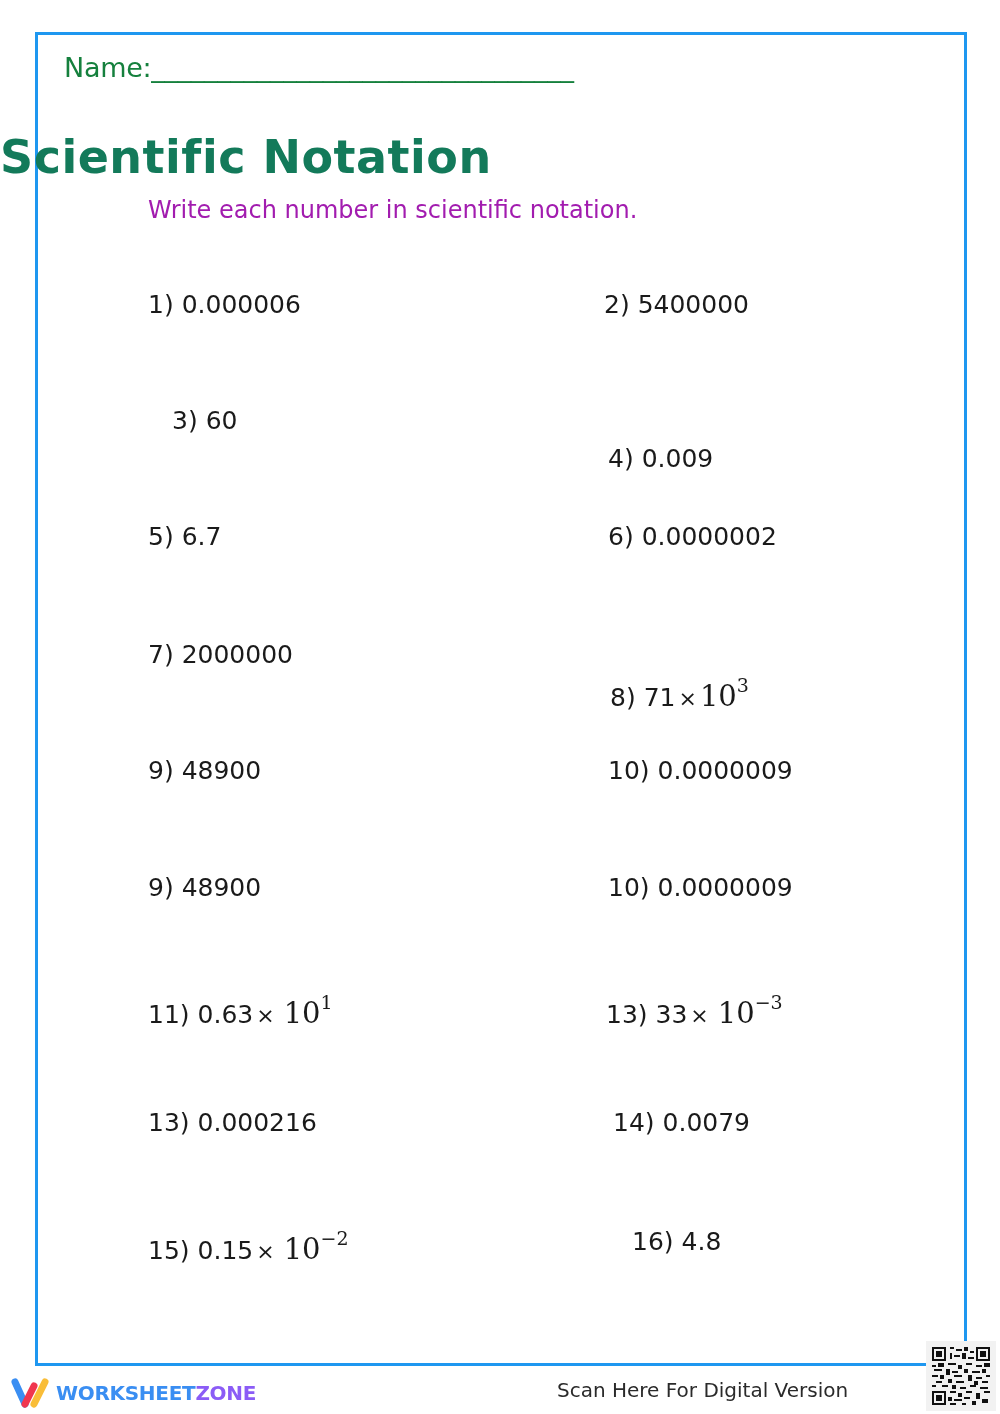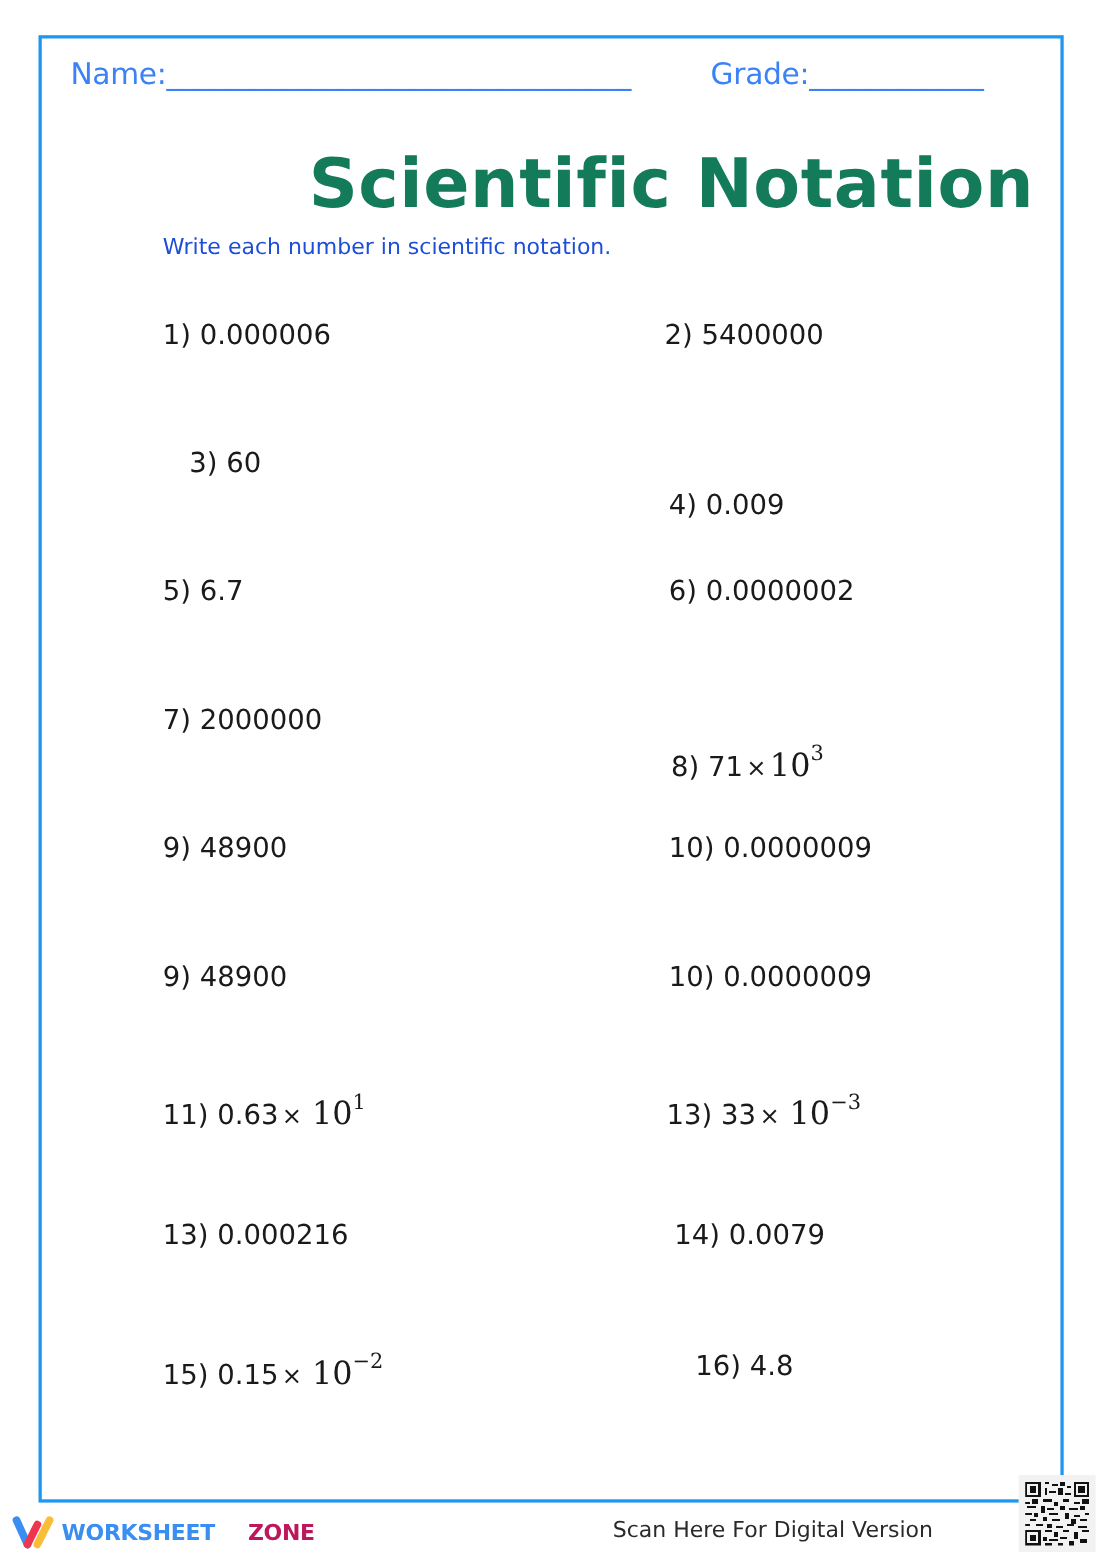--- a/index.html
+++ b/index.html
@@ -24,44 +24,44 @@
       border: 3px solid #1e97f0;
       box-sizing: content-box;
     }
     .header-line {
       position: absolute;
       left: 64px;
       top: 52px;
       font-size: 27px;
       letter-spacing: -0.3px;
       white-space: nowrap;
-      color: #3b82f6;
+      color: #15803d;
     }
     .header-line .grade {
       position: absolute;
       left: 582px;
       top: 0;
     }
     .title {
       position: absolute;
       left: 0;
       width: 940px;
       top: 130px;
-      text-align: right;
-      font-size: 62px;
+      text-align: left;
+      font-size: 46px;
       font-weight: bold;
       color: #137a5a;
       letter-spacing: 0.5px;
     }
     .instructions {
       position: absolute;
       left: 148px;
-      top: 212px;
-      font-size: 20px;
-      color: #1d4ed8;
+      top: 196px;
+      font-size: 24px;
+      color: #a21caf;
     }
     .problem {
       position: absolute;
       font-size: 25px;
       color: #1a1a1a;
       white-space: nowrap;
     }
     .problem .pow {
       font-family: "DejaVu Serif", "Liberation Serif", serif;
       font-size: 29px;
@@ -87,21 +87,21 @@
       display: block;
     }
     .brand {
       font-family: "DejaVu Sans", "Liberation Sans", sans-serif;
       font-weight: bold;
       font-size: 20px;
       margin-left: 4px;
       letter-spacing: -0.3px;
     }
     .brand .b1 { color: #3a8ef2; }
-    .brand .b2 { color: #be185d; margin-left: 30px; }
+    .brand .b2 { color: #8b5cf6; }
     .scan-text {
       position: absolute;
       left: 557px;
       top: 1378px;
       font-size: 20px;
       color: #2a2a2a;
     }
     .qr {
       position: absolute;
       left: 926px;
@@ -114,21 +114,20 @@
       justify-content: center;
     }
   </style>
 </head>
 <body>
 
 <div class="frame"></div>
 
 <div class="header-line">
   <span>Name:________________________________</span>
-  <span class="grade">Grade:____________</span>
 </div>
 
 <div class="title">Scientific Notation</div>
 
 <div class="instructions">Write each number in scientific notation.</div>
 
 <div class="problem" style="left:148px; top:290px;">
   <span>1)</span> <span>0.000006</span>
 </div>
 <div class="problem" style="left:160px; top:406px;margin-left:12px;">

